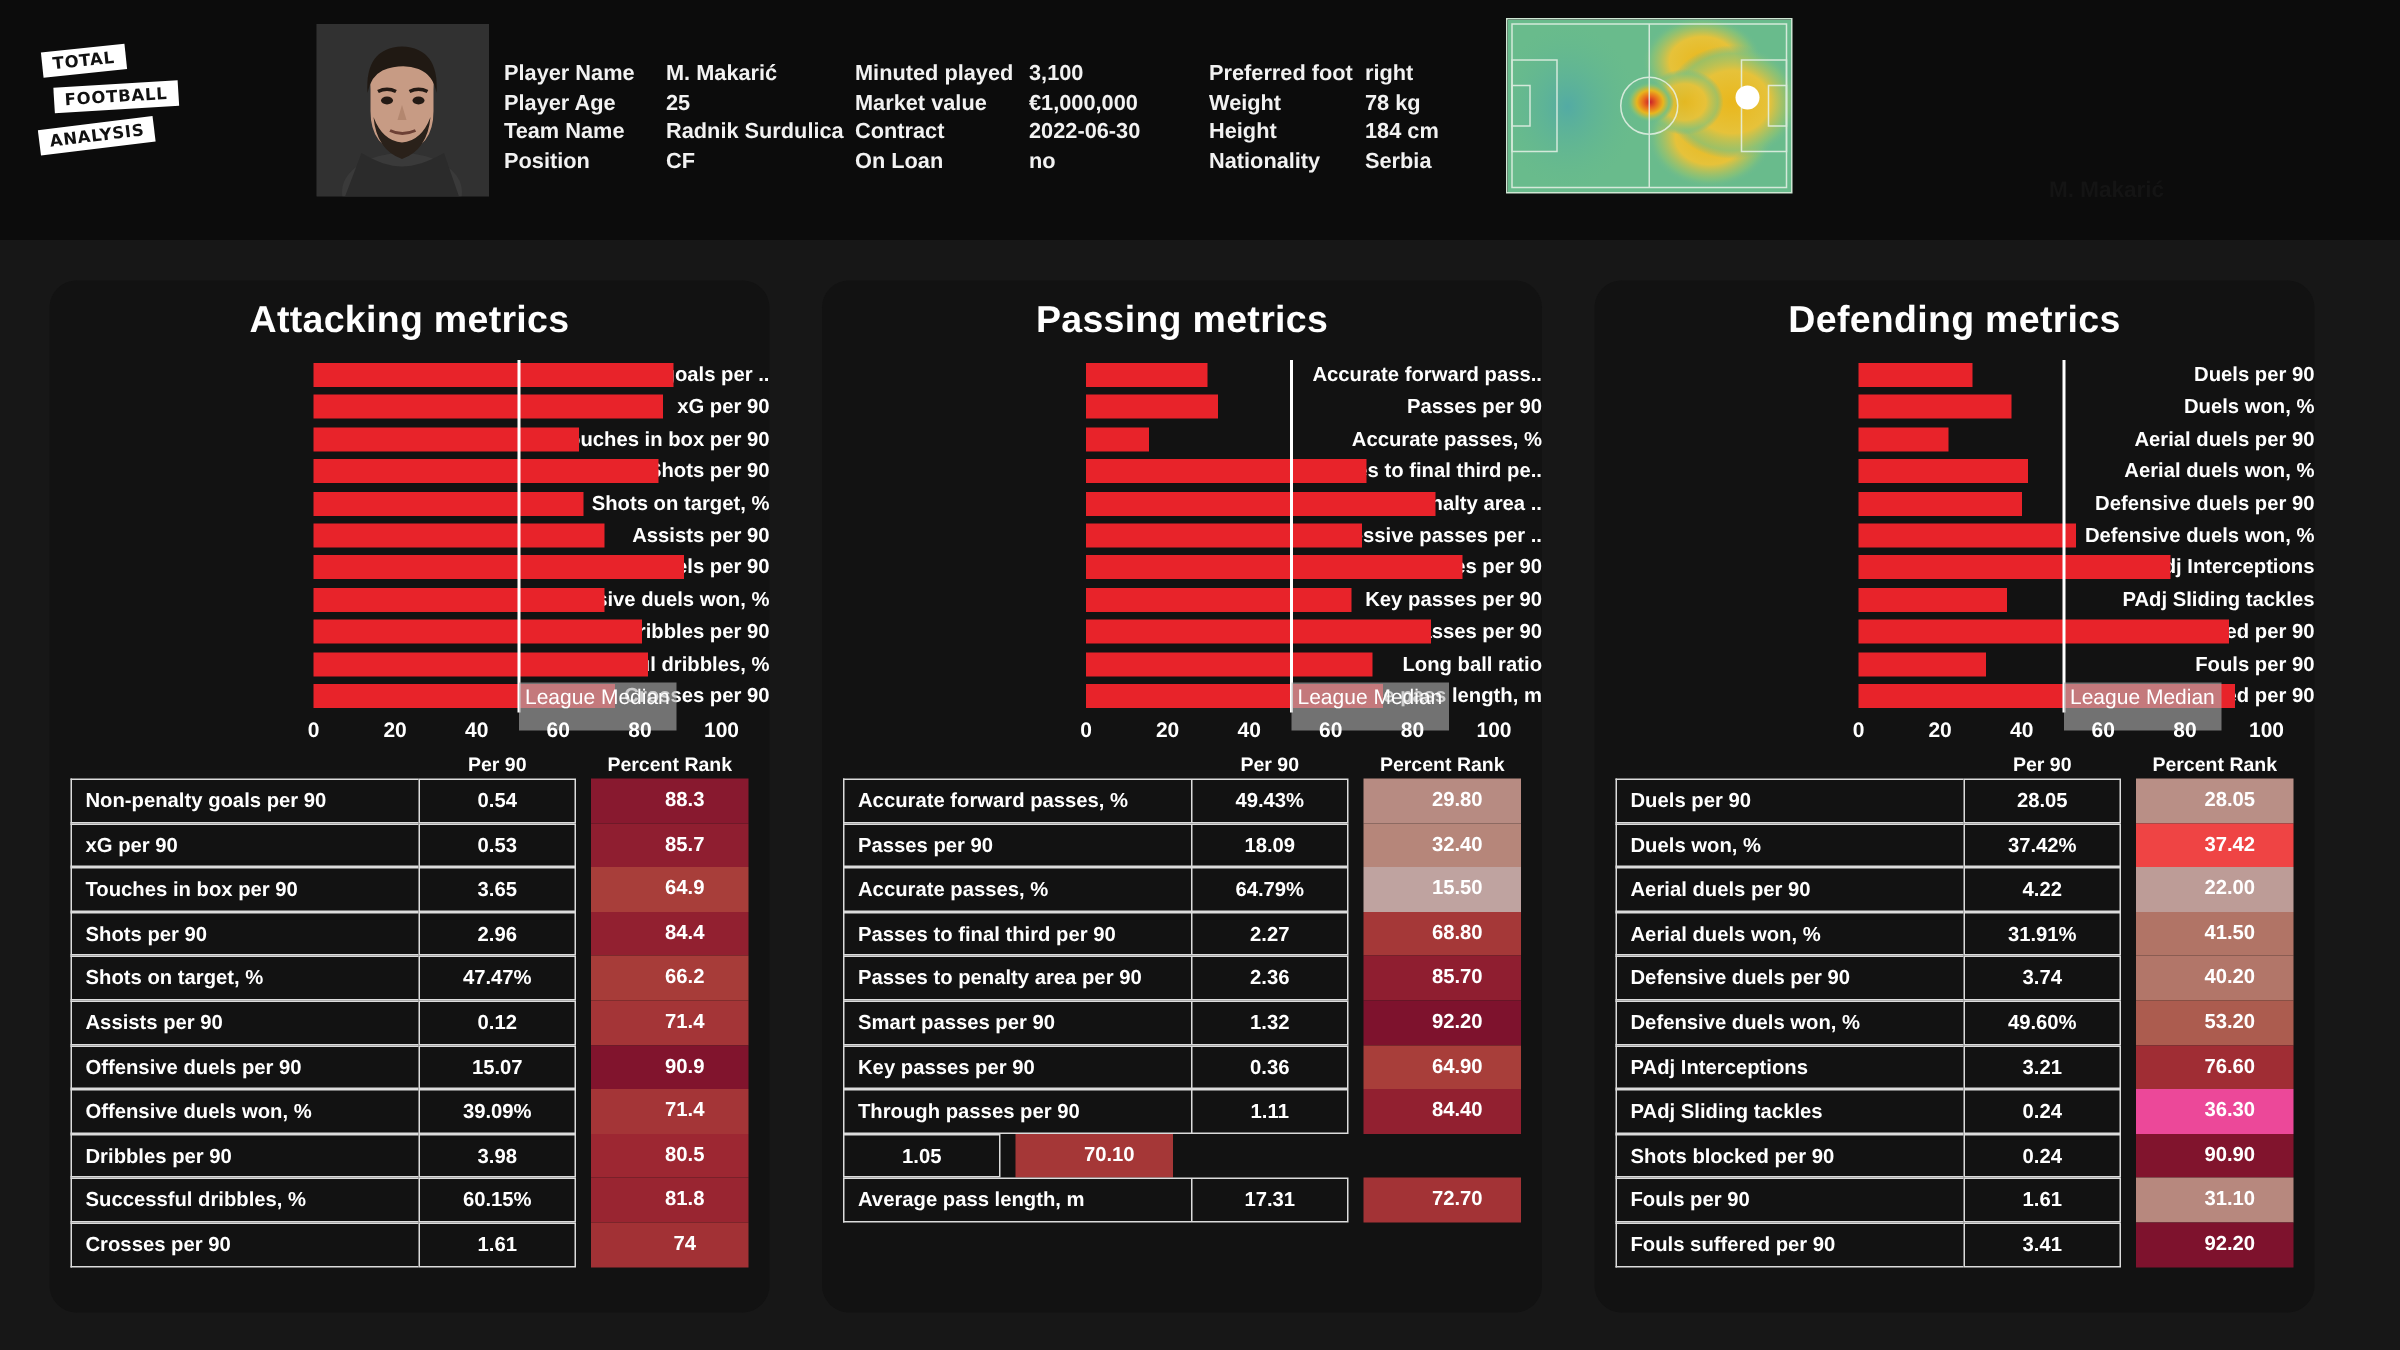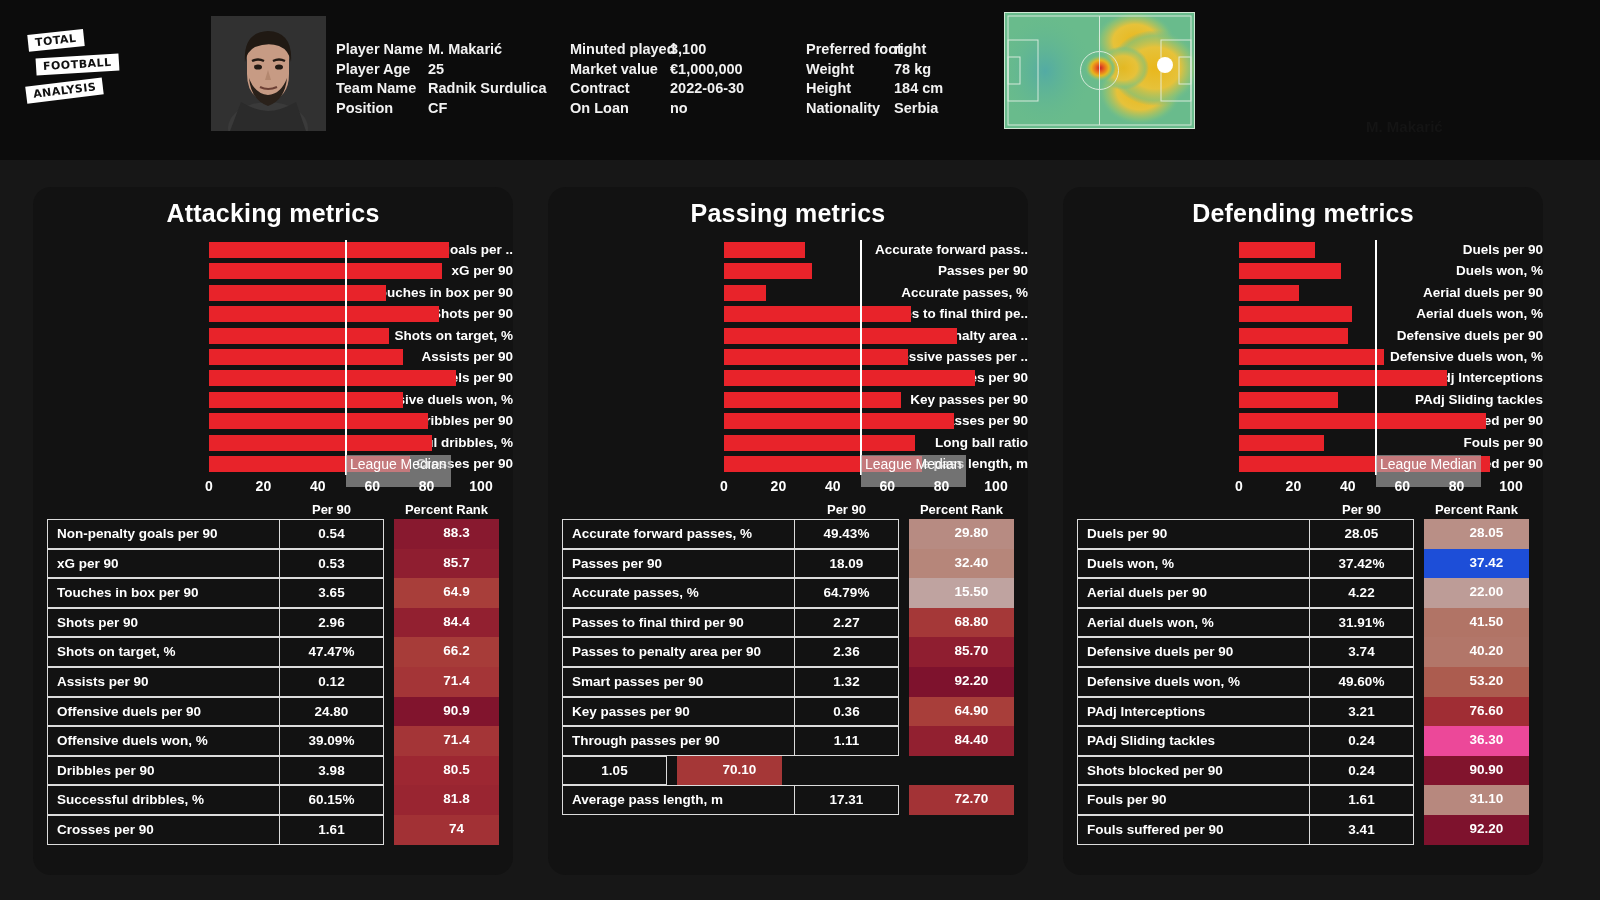--- a/index.html
+++ b/index.html
@@ -21,21 +21,21 @@
 
   .portrait {
     position:absolute; left:211px; top:16px; width:115px; height:115px;
     background:#2e2e2e; overflow:hidden;
   }
 
   .info { position:absolute; top:40px; font-size:14.5px; line-height:19.5px; font-weight:600; color:#f2f2f2; }
   .info.col1 { left:336px; }
   .info.col2 { left:570px; }
   .info.col3 { left:806px; }
-  .info .row { display:flex; white-space:nowrap; }
+  .info .row { display:flex; white-space:nowrap;gap:16px; }
   .info .k { display:inline-block; }
   .info.col1 .k { width:92px; }
   .info.col2 .k { width:100px; }
   .info.col3 .k { width:88px; }
   .info .v { display:inline-block; }
 
   .heatmap { position:absolute; left:1004px; top:12px; width:191px; height:117px; border:1px solid #cfe8d4; }
   .watermark {
     position:absolute; left:1366px; top:118px; font-size:15px; font-weight:700;
     color:#141414;
@@ -362,21 +362,21 @@
         <div class="trow">
           <div class="cell c-metric">Assists per 90</div>
           <div class="cell c-per90">0.12</div>
           <div class="cell c-gap"></div>
           <div class="cell c-rank" style="background:rgb(164,53,55)">
             <span>71.4</span>
           </div>
         </div>
         <div class="trow">
           <div class="cell c-metric">Offensive duels per 90</div>
-          <div class="cell c-per90">24.80</div>
+          <div class="cell c-per90">15.07</div>
           <div class="cell c-gap"></div>
           <div class="cell c-rank" style="background:rgb(129,20,45)">
             <span>90.9</span>
           </div>
         </div>
         <div class="trow">
           <div class="cell c-metric">Offensive duels won, %</div>
           <div class="cell c-per90">39.09%</div>
           <div class="cell c-gap"></div>
           <div class="cell c-rank" style="background:rgb(164,53,55)">
@@ -671,21 +671,21 @@
           <div class="cell c-per90">28.05</div>
           <div class="cell c-gap"></div>
           <div class="cell c-rank" style="background:rgb(185,143,134)">
             <span>28.05</span>
           </div>
         </div>
         <div class="trow">
           <div class="cell c-metric">Duels won, %</div>
           <div class="cell c-per90">37.42%</div>
           <div class="cell c-gap"></div>
-          <div class="cell c-rank" style="background:#1d4ed8">
+          <div class="cell c-rank" style="background:#ef4444">
             <span>37.42</span>
           </div>
         </div>
         <div class="trow">
           <div class="cell c-metric">Aerial duels per 90</div>
           <div class="cell c-per90">4.22</div>
           <div class="cell c-gap"></div>
           <div class="cell c-rank" style="background:rgb(189,156,151)">
             <span>22.00</span>
           </div>

